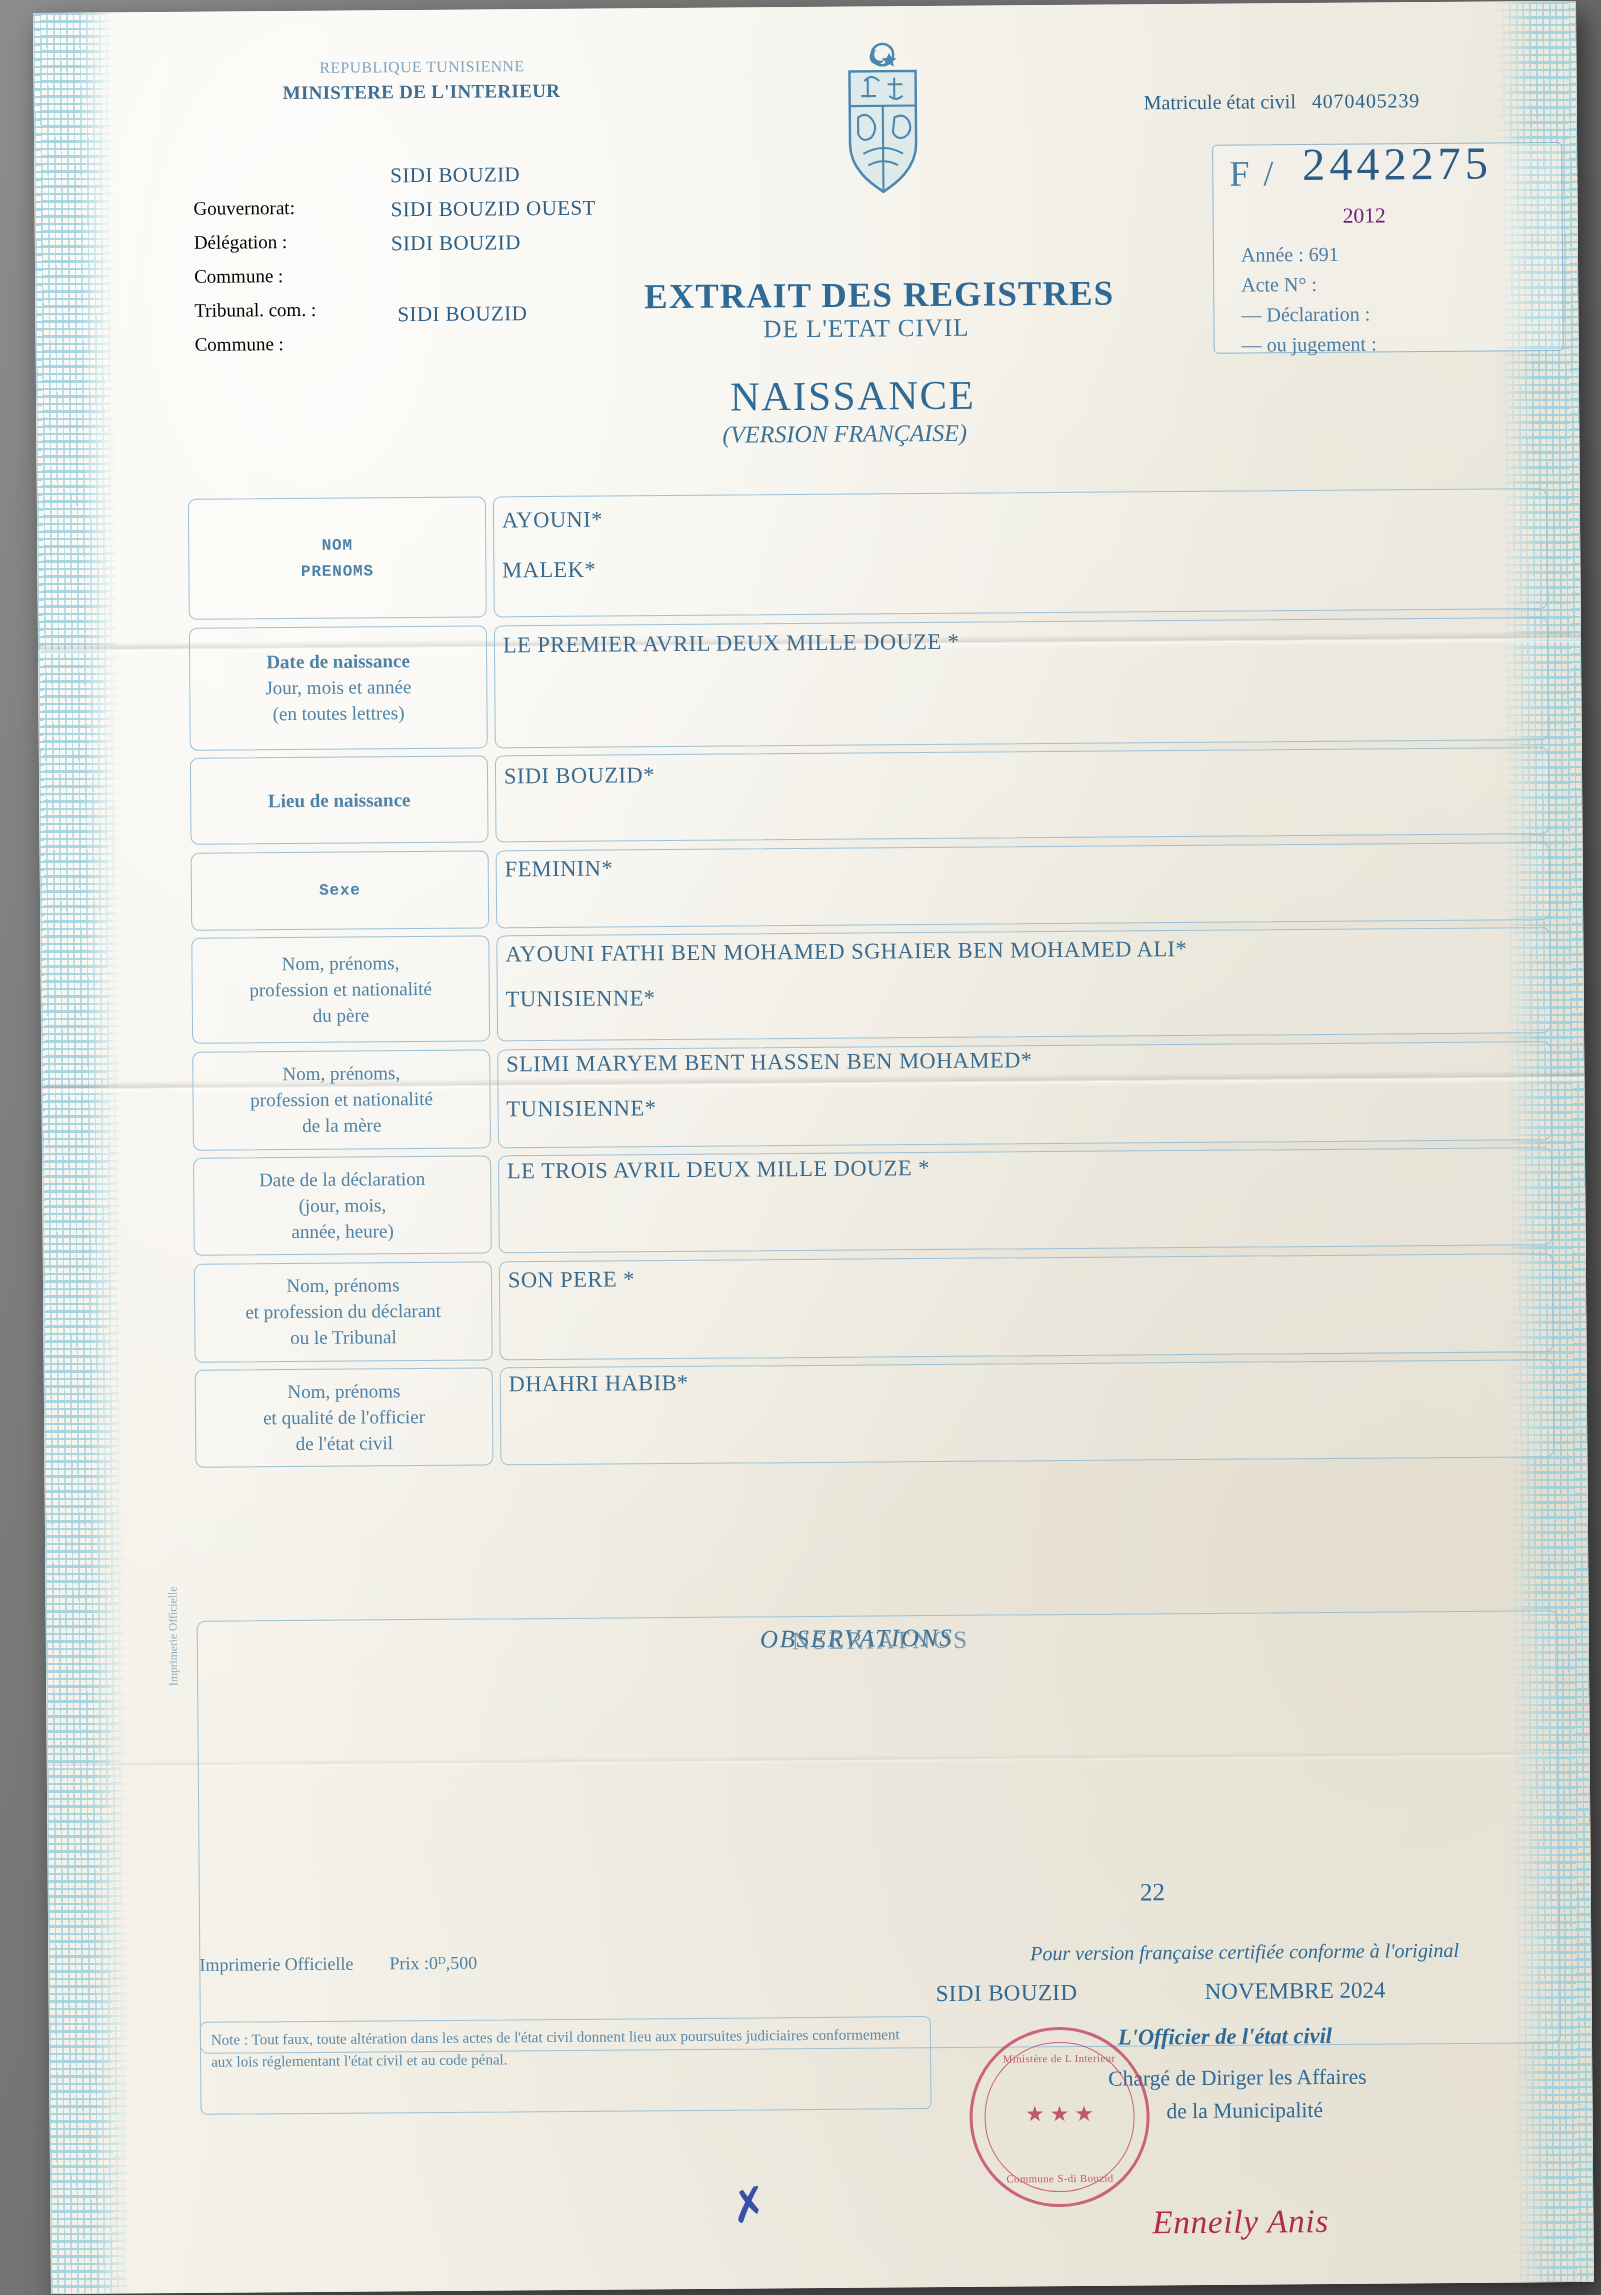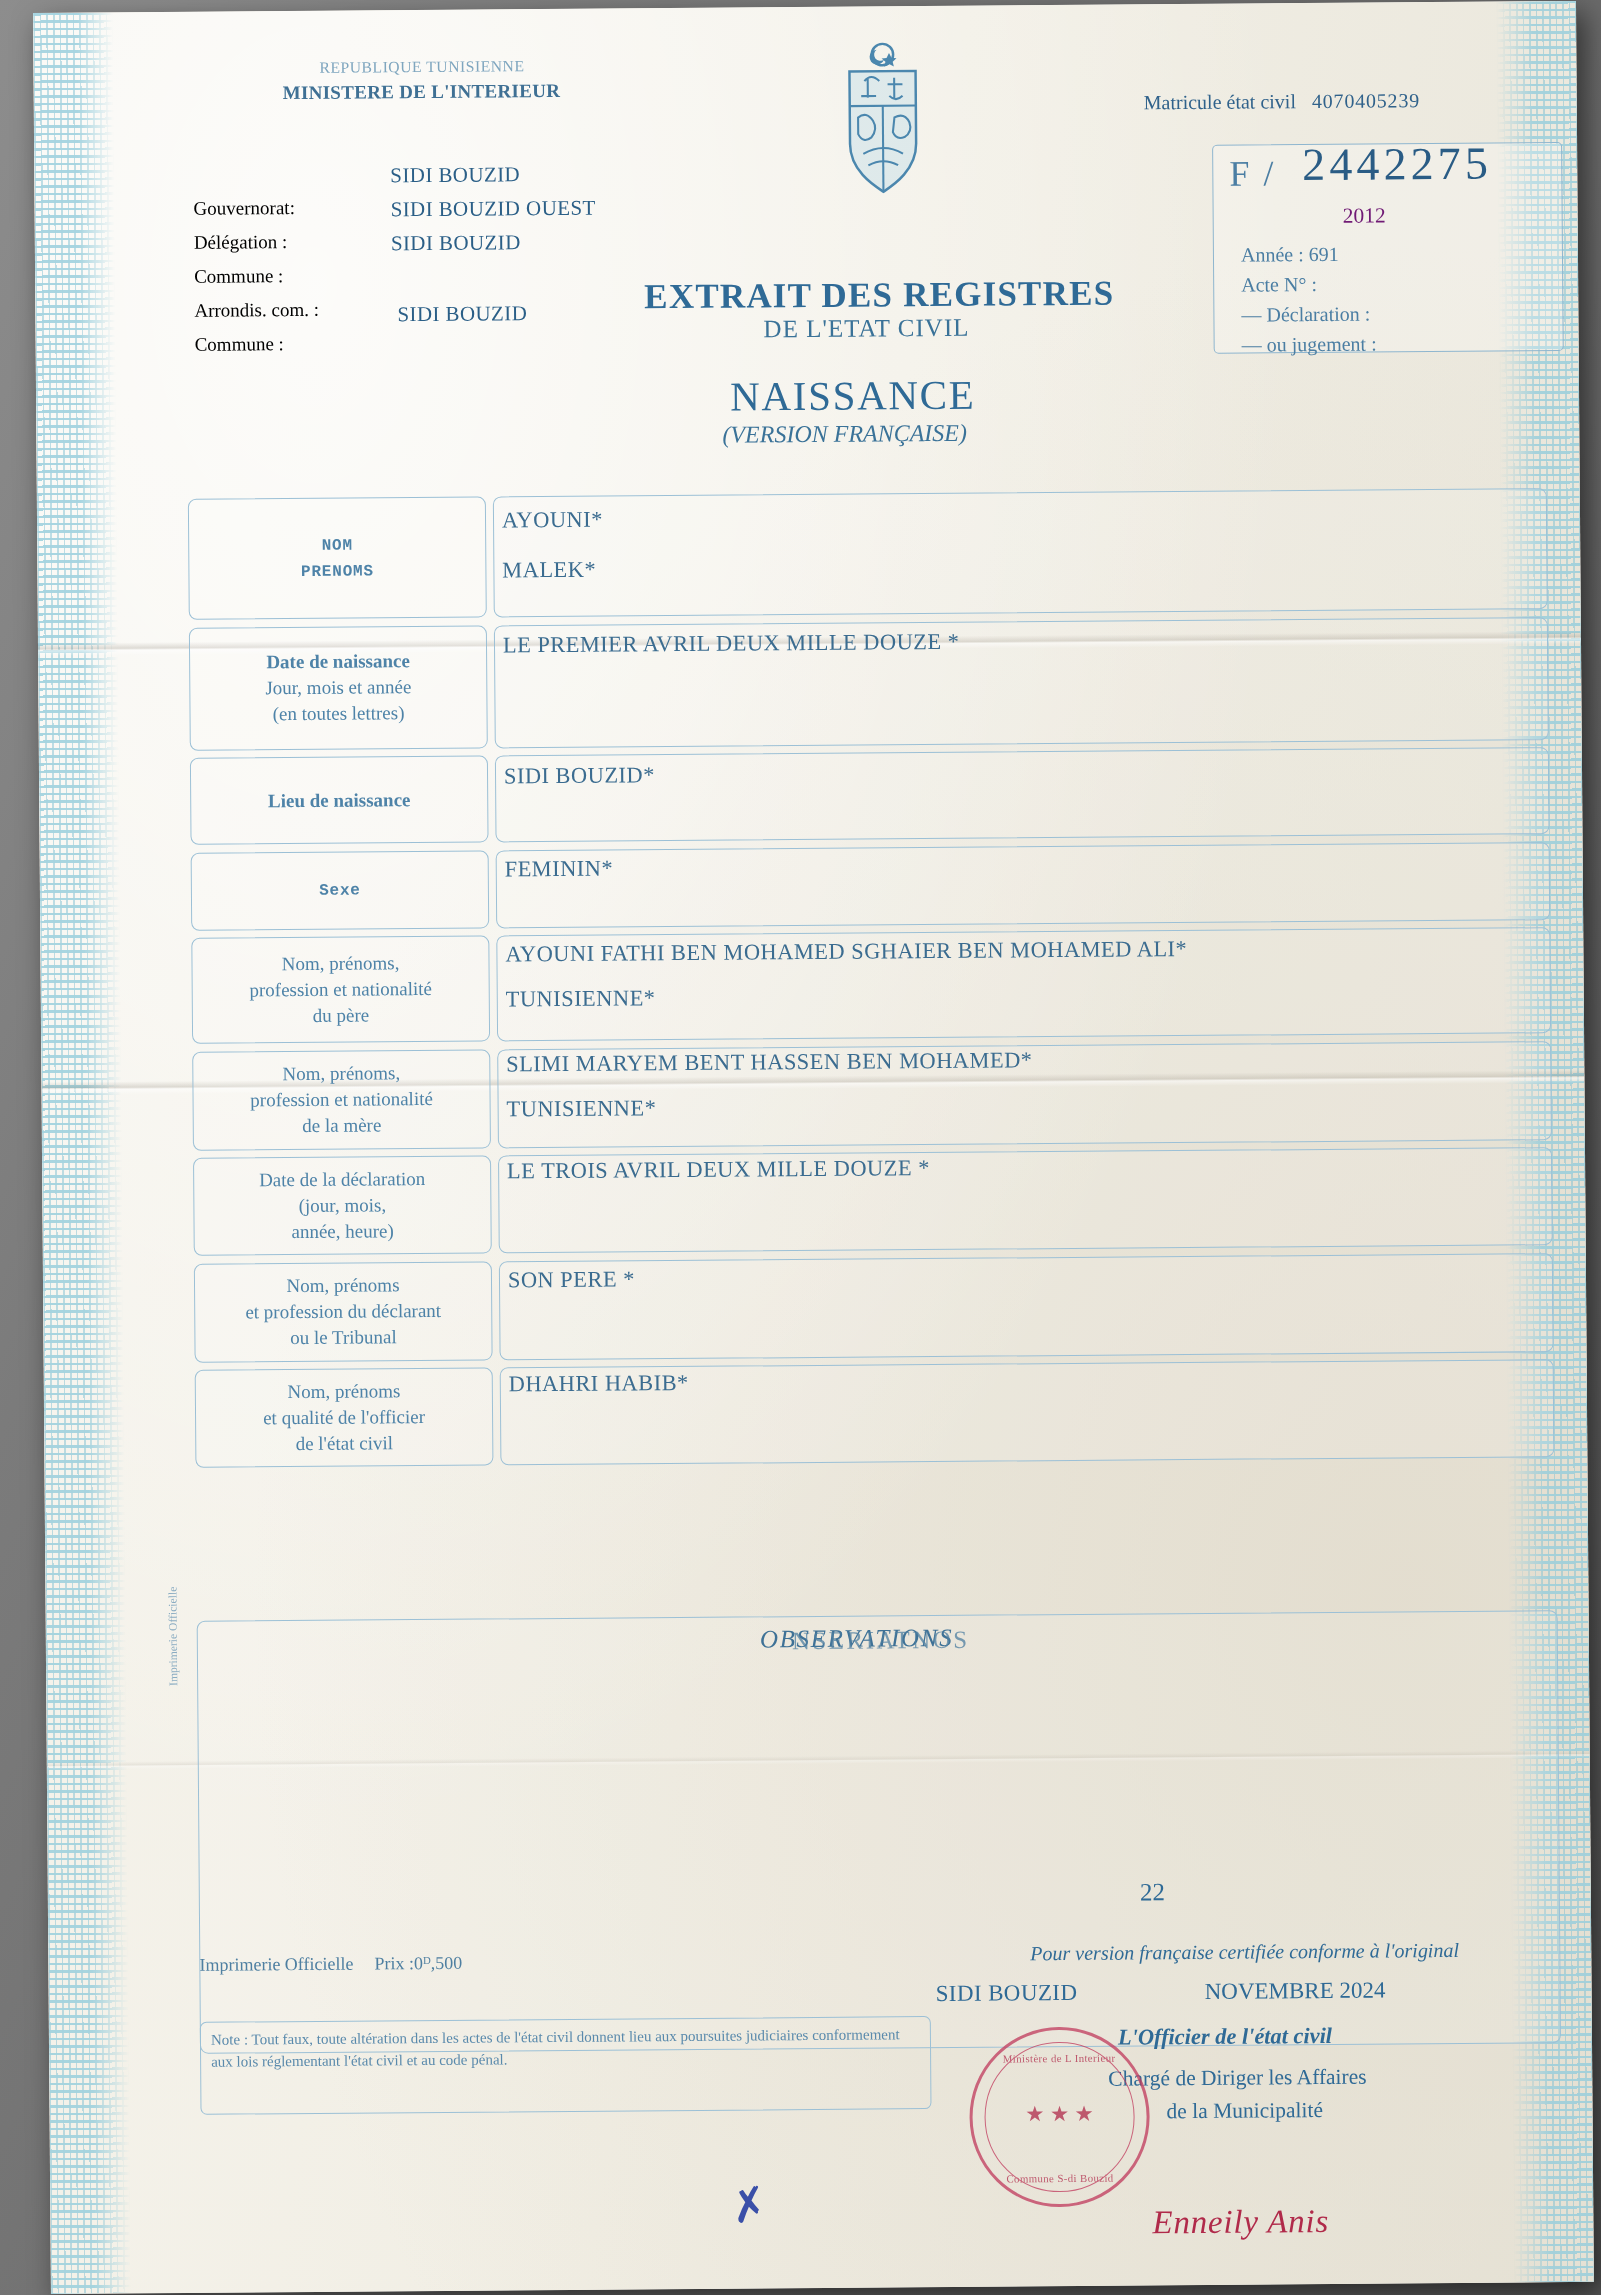--- a/index.html
+++ b/index.html
@@ -188,21 +188,21 @@
 
   
   .imp-vert {
     position: absolute;
     left: 121px; top: 1674px;
     font-size: 11.6px; color: #8aacc2;
     transform: rotate(-90deg);
     transform-origin: left top;
   }
   .imp-line { position: absolute; left: 151px; top: 1943px; font-size: 18px; color: #4e7fa1; }
-  .imp-line .prix { margin-left: 21px; }
+  .imp-line .prix { margin-left: 36px; }
 
   .note-box {
     position: absolute;
     left: 151px; top: 2010px; width: 729px; height: 91px;
     border: 1.2px solid #9cc0d6; border-radius: 6.6px;
   }
   .note-text {
     position: absolute; left: 162px; top: 2017px; width: 713px;
     font-size: 15px; line-height: 22.4px; color: #5a8aac;
   }
@@ -262,21 +262,21 @@
 
     <div id="content">
 
       <div class="abs hdr-rep">REPUBLIQUE TUNISIENNE</div>
       <div class="abs hdr-min">MINISTERE DE L'INTERIEUR</div>
 
       <div class="abs admin-labels">
         <div>Gouvernorat:</div>
         <div>Délégation :</div>
         <div>Commune :</div>
-        <div>Arrondis. com. :</div>
+        <div>Tribunal. com. :</div>
         <div>Commune :</div>
       </div>
       <div class="abs admin-values-1">
         <div>SIDI BOUZID</div>
         <div>SIDI BOUZID OUEST</div>
         <div>SIDI BOUZID</div>
       </div>
       <div class="abs admin-val-sect">SIDI BOUZID</div>
 
       <div class="abs emblem">

